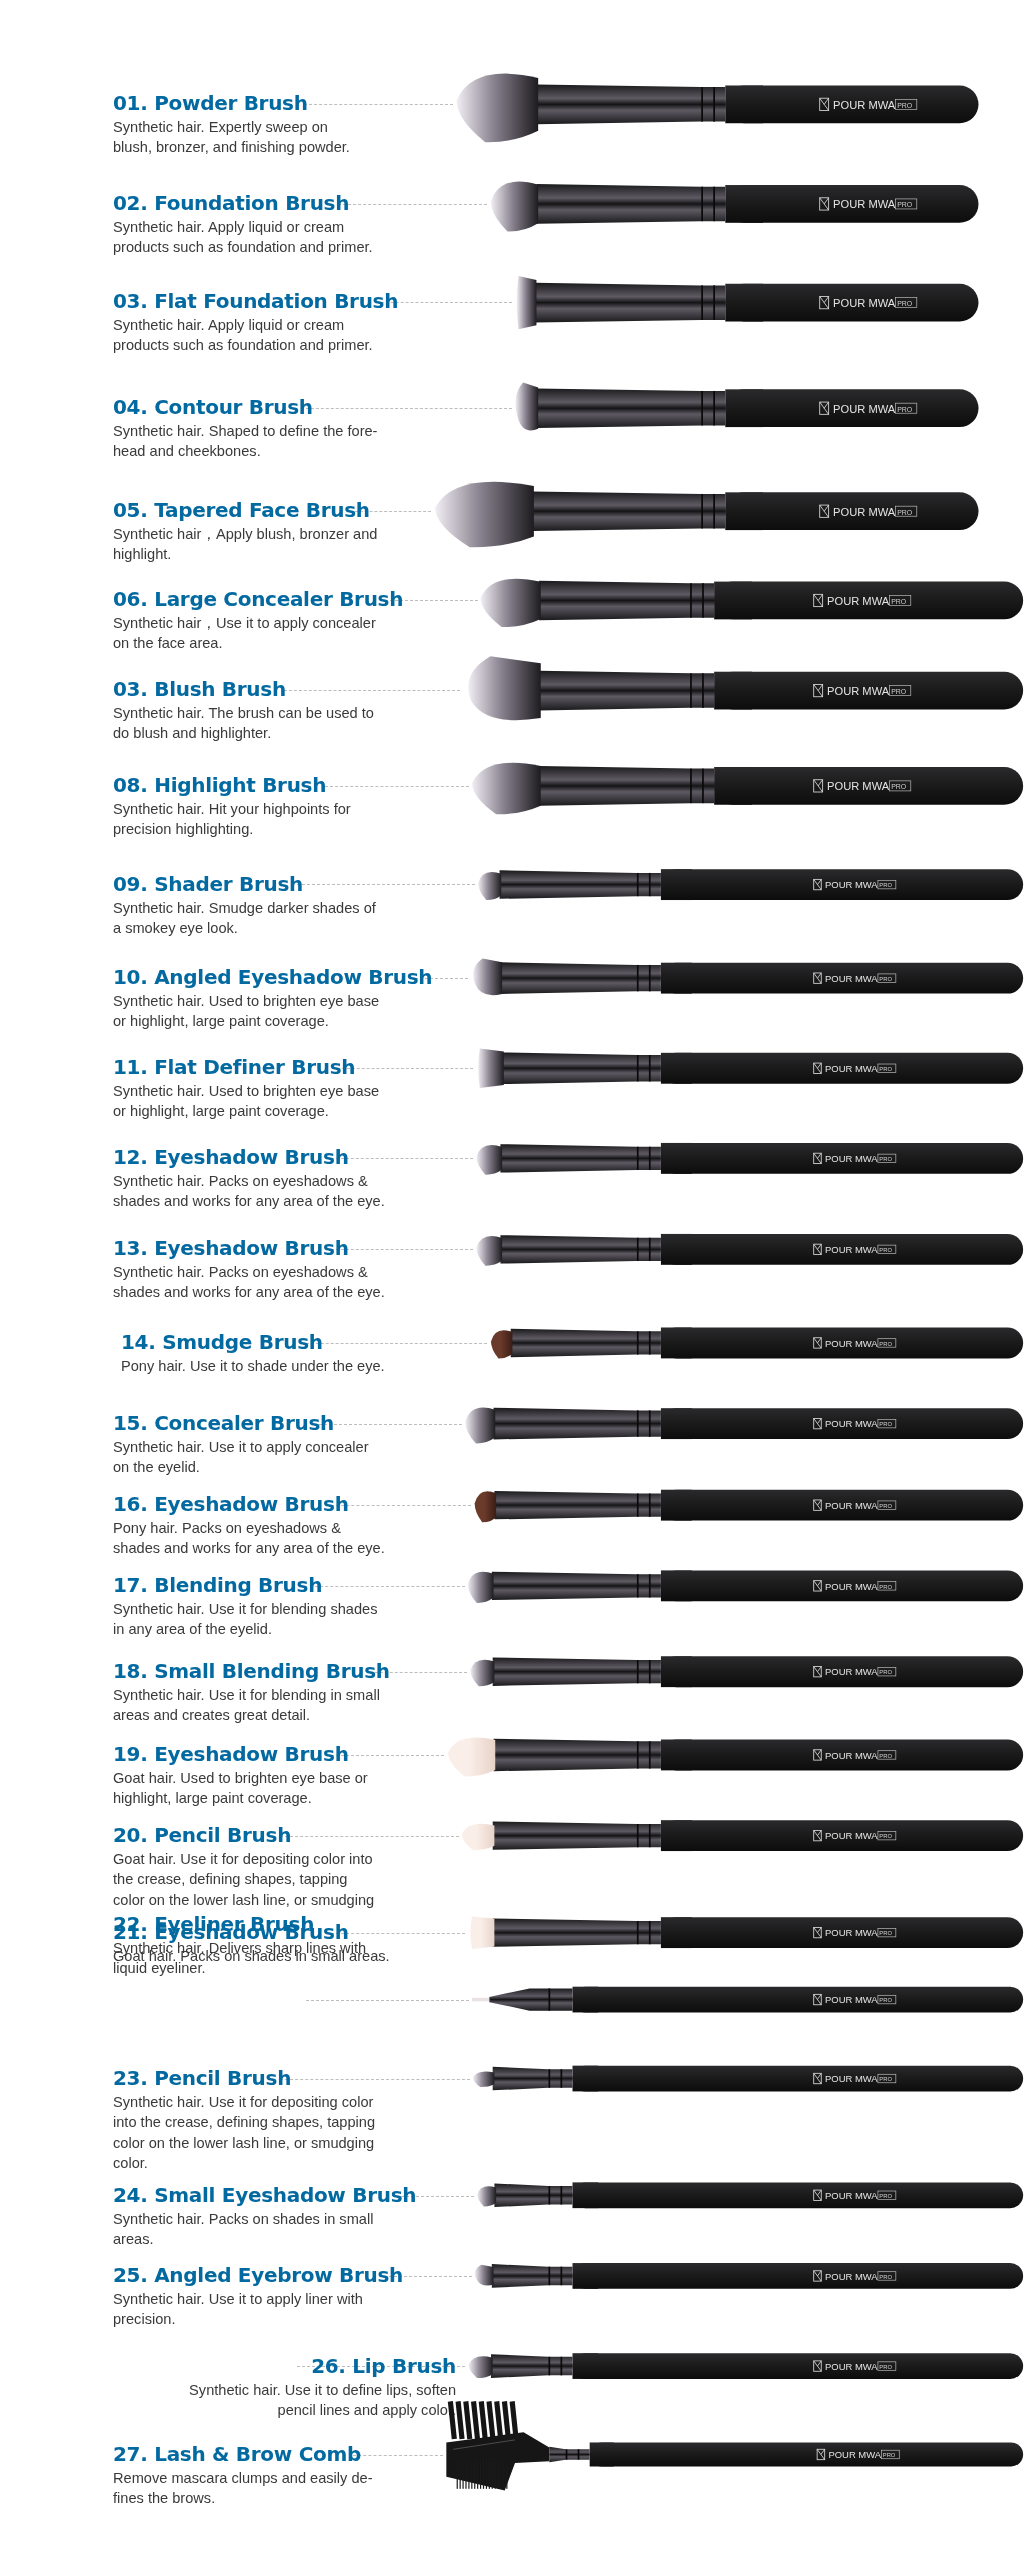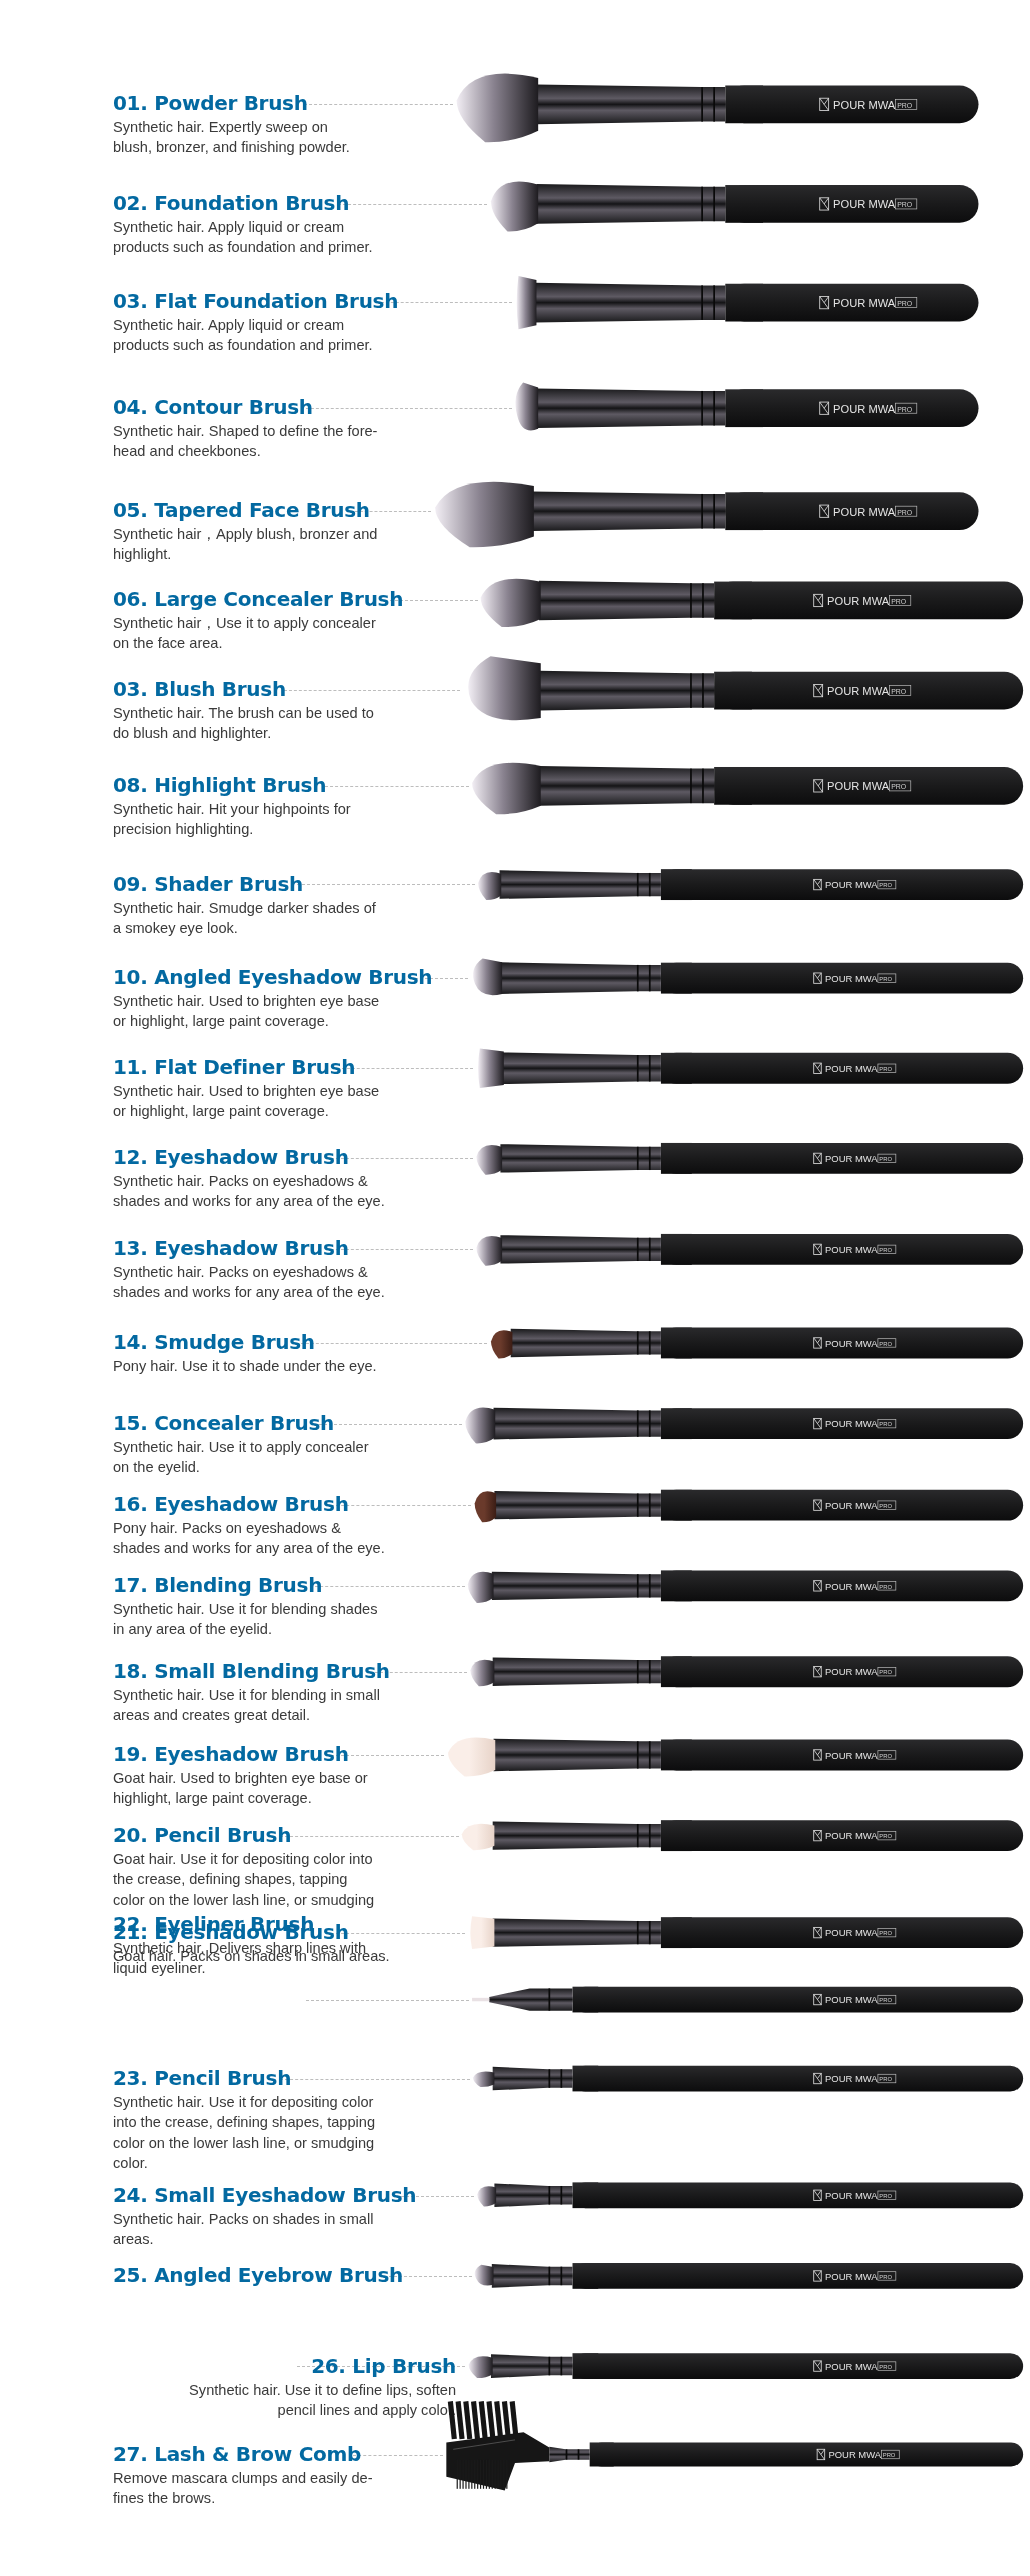--- a/index.html
+++ b/index.html
@@ -619,21 +619,21 @@
           <g>
             <rect x="948" y="1557.95" width="8.8" height="12.100000000000001" fill="none" stroke="#d8d8d8" stroke-width="1"></rect>
             <path d="M948 1557.95 L956.8 1570.05 M956.8 1557.95 L952.4 1564" stroke="#d8d8d8" stroke-width="1" fill="none"></path>
           </g>
           <text x="961.2" y="1568.4" font-family="Liberation Sans, sans-serif" font-size="11" fill="#e4e4e4">POUR MWA</text>
           <rect x="1022.8000000000001" y="1559.05" width="20.9" height="9.9" fill="none" stroke="#bdbdbd" stroke-width="0.8"></rect>
           <text x="1024.45" y="1567.3" font-family="Liberation Sans, sans-serif" font-size="6.82" fill="#d0d0d0">PRO</text>
         </svg>
       </div>
       <div class="leader" style="left: 301px; top: 1343px; width: 186px;"></div>
-      <div class="text" style="top: 1330px;">
+      <div class="text" style="top: 1330px; margin-left: 8px;">
         <div class="title">14. Smudge Brush</div>
         <div class="desc">Pony hair. Use it to shade under the eye.</div>
       </div>
     </div>
     <div class="item" style="top: 0px;">
       <div class="brush" style="top: 0px;">
         <svg width="1030" height="2576" style="top: 0px;" viewBox="0 0 1200 3000">
           <defs>
     <linearGradient id="g14h" x1="0" x2="1" y1="0" y2="0">
       <stop offset="0" stop-color="#f2eef4"></stop>
@@ -1105,20 +1105,22 @@
             <path d="M948 2644.95 L956.8 2657.05 M956.8 2644.95 L952.4 2651" stroke="#d8d8d8" stroke-width="1" fill="none"></path>
           </g>
           <text x="961.2" y="2655.4" font-family="Liberation Sans, sans-serif" font-size="11" fill="#e4e4e4">POUR MWA</text>
           <rect x="1022.8000000000001" y="2646.05" width="20.9" height="9.9" fill="none" stroke="#bdbdbd" stroke-width="0.8"></rect>
           <text x="1024.45" y="2654.3" font-family="Liberation Sans, sans-serif" font-size="6.82" fill="#d0d0d0">PRO</text>
         </svg>
       </div>
       <div class="leader" style="left: 379px; top: 2276px; width: 93px;"></div>
       <div class="text" style="top: 2263px;">
         <div class="title">25. Angled Eyebrow Brush</div>
+        <div class="desc">Synthetic hair. Use it to apply liner with
+precision.</div>
       </div>
     </div>
     <div class="item" style="top: 0px;">
       <div class="brush" style="top: 0px;">
         <svg width="1030" height="2576" style="top: 0px;" viewBox="0 0 1200 3000">
           <defs>
     <linearGradient id="g25h" x1="0" x2="1" y1="0" y2="0">
       <stop offset="0" stop-color="#f2eef4"></stop>
               <stop offset="0.45" stop-color="#8a8390"></stop>
               <stop offset="1" stop-color="#1e1c20"></stop>

